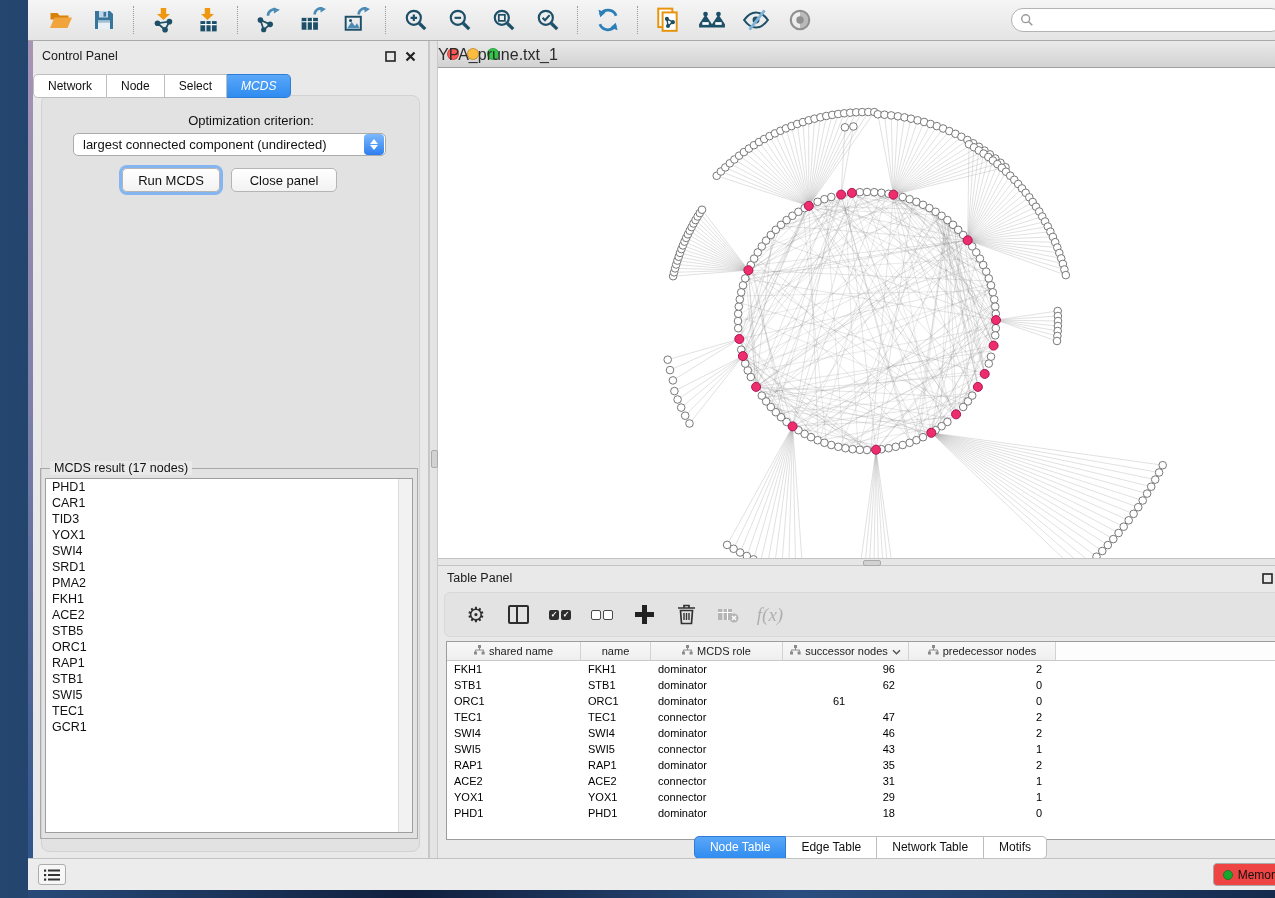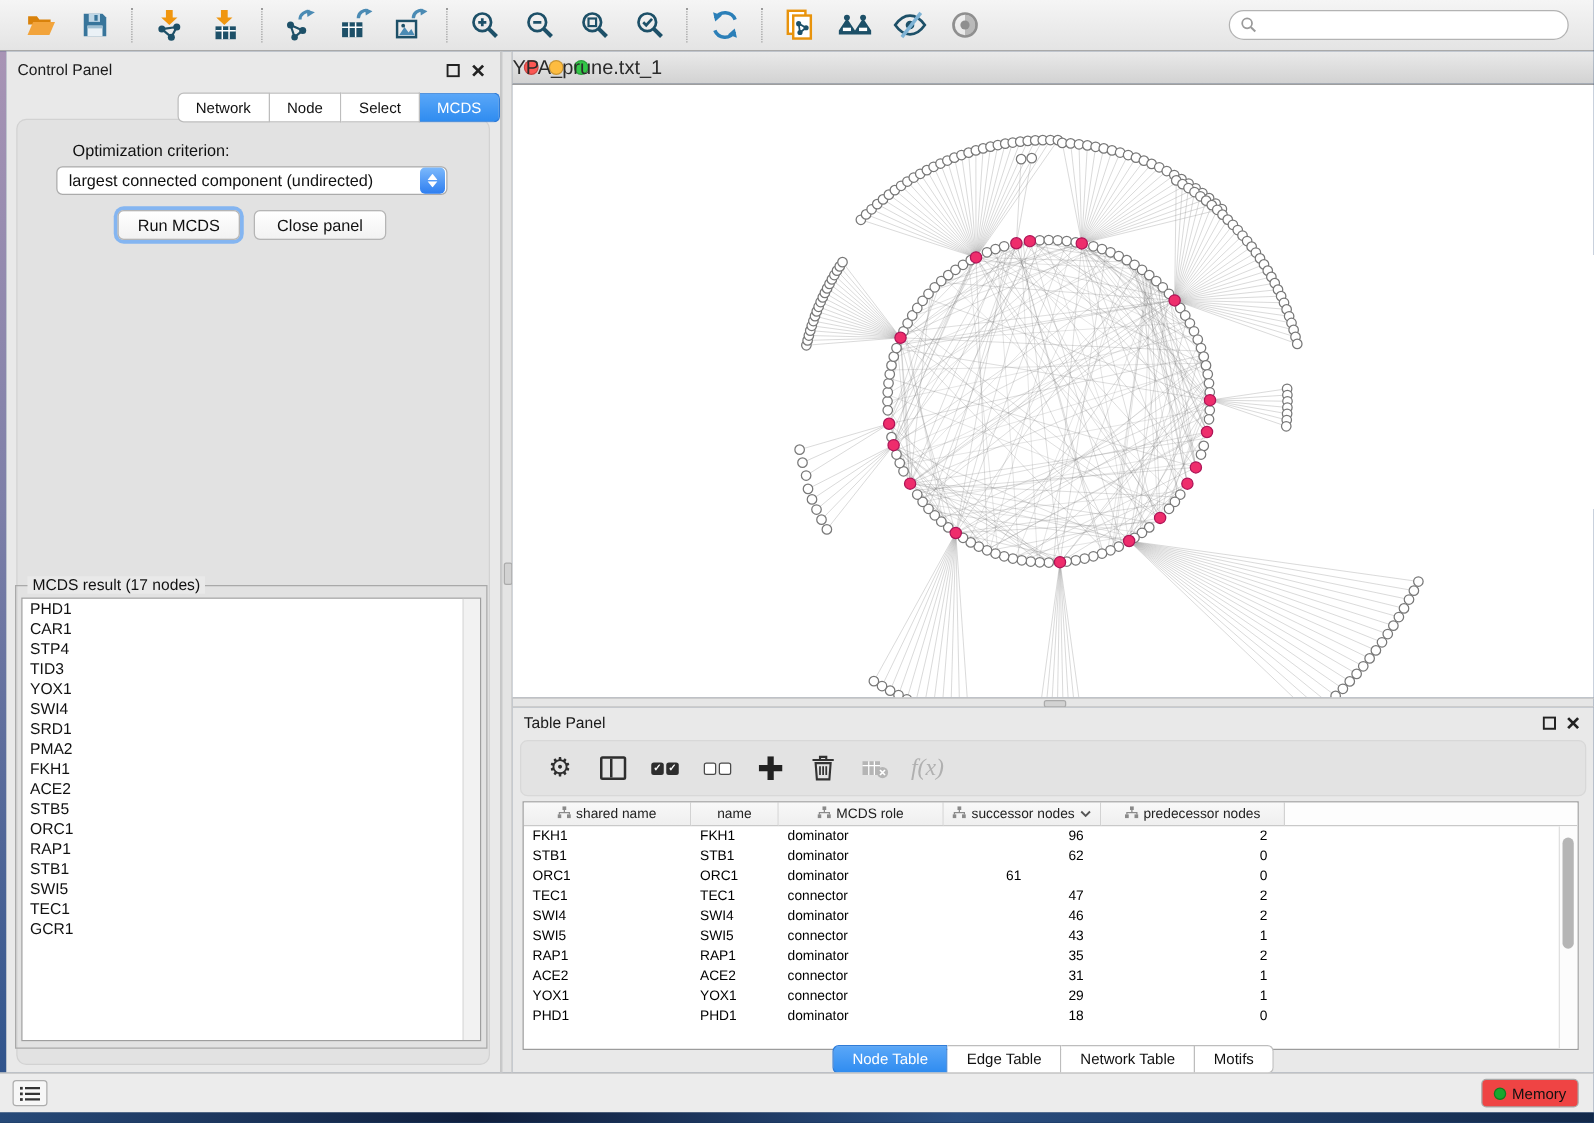--- a/index.html
+++ b/index.html
@@ -1,37 +1,37 @@
 <!DOCTYPE html>
 <html><head>
 <meta charset="utf-8">
 <style>
   html,body{margin:0;padding:0;}
   body{font-family:"Liberation Sans",sans-serif;width:1275px;height:898px;overflow:hidden;background:#16325A;}
   .desktop{position:absolute;inset:0;background:linear-gradient(90deg,#24466f,#142f56 40%,#2a4e80);}
-  .app{position:absolute;inset:0;}
+  .app{position:absolute;inset:0;margin-left:28px;}
   
   .toolbar{position:absolute;left:0;top:0;width:1275px;height:41px;background:linear-gradient(#F5F5F5,#E4E4E4);border-bottom:1px solid #A9A9A9;display:flex;align-items:center;padding-left:10px;box-sizing:border-box;}
   .tb-btn{width:34px;height:32px;display:flex;align-items:center;justify-content:center;background:none;border:none;padding:0;margin:0 5px;}
   .tb-sep{width:1px;height:28px;border-left:1px dotted #9a9a9a;margin:0 7px;}
   .search-wrap{position:absolute;right:20px;top:8px;width:272px;height:24px;background:#fff;border:1px solid #B3B3B3;border-radius:13px;display:flex;align-items:center;padding-left:8px;box-sizing:border-box;}
   .search-wrap input{border:none;outline:none;flex:1;font-size:12px;font-family:"Liberation Sans",sans-serif;background:transparent;margin-left:5px;}
   
   .wall-left{position:absolute;left:0;top:41px;width:5px;height:817px;background:linear-gradient(#A894B5,#7d7fa8 45%,#30548C);}
   
   .control-panel{position:absolute;left:5px;top:41px;width:396px;height:817px;background:#E9E9E9;border-right:1px solid #C6C6C6;box-sizing:border-box;}
   .cp-title{position:absolute;left:9px;top:8px;font-size:12.5px;color:#1a1a1a;}
   .panel-ctl{position:absolute;top:7px;width:16px;height:16px;display:flex;align-items:center;justify-content:center;background:none;border:none;padding:0;color:#222;}
   .cp-inner{position:absolute;left:8px;right:8px;top:54px;bottom:6px;background:#E2E2E2;border:1px solid #D2D2D2;border-radius:8px;}
-  .cp-tabs{position:absolute;left:0;right:0;top:33px;display:flex;justify-content:flex-end;z-index:3;}
+  .cp-tabs{position:absolute;left:0;right:0;top:33px;display:flex;justify-content:flex-start;z-index:3;}
   .cp-tab{height:22px;line-height:22px;padding:0 14px;font-size:12px;background:#fff;border:1px solid #BDBDBD;border-left:none;color:#111;}
   .cp-tab:first-child{border-left:1px solid #BDBDBD;border-radius:5px 0 0 5px;}
-  .cp-tab:last-child{border-radius:0 5px 5px 0;}
+  .cp-tab:last-child{border-radius:0 5px 5px 0;font-style:italic;}
   .cp-tab.sel{background:linear-gradient(#5AA7F8,#2F8CF0);color:#fff;border-color:#2F7CD8;}
-  .opt-label{position:absolute;left:16px;right:0;top:72px;text-align:left;font-size:13px;color:#111;padding-left:37px;}
+  .opt-label{position:absolute;left:4px;right:0;top:72px;text-align:center;font-size:13px;color:#111;padding-left:37px;}
   .dropdown{position:absolute;left:40px;top:92px;width:313px;height:23px;background:#fff;border:1px solid #ABABAB;border-radius:5px;display:flex;align-items:center;box-sizing:border-box;}
   .dropdown .val{flex:1;font-size:13px;color:#111;padding-left:9px;white-space:nowrap;overflow:hidden;}
   .stepper{width:20px;height:21px;border-radius:4px;background:linear-gradient(#7CB9FC,#2E7EF0);margin-right:1px;display:flex;flex-direction:column;align-items:center;justify-content:center;gap:1px;}
   .stepper svg{display:block;}
   .cp-btn{position:absolute;top:127px;height:24px;background:linear-gradient(#FFFFFF,#F2F2F2);border:1px solid #B5B5B5;border-radius:5px;font-size:13px;color:#111;font-family:"Liberation Sans",sans-serif;}
   .cp-btn.focus{box-shadow:0 0 0 3px rgba(100,165,245,.75);}
   .fieldset{position:absolute;left:7px;top:427px;width:378px;height:371px;border:1px solid #A9A9A9;box-sizing:border-box;}
   .legend{position:absolute;left:9px;top:-8px;background:#E9E9E9;padding:0 4px;font-size:12.5px;color:#111;}
   .mcds-list{position:absolute;left:4px;right:4px;top:9px;bottom:5px;background:#fff;border:1px solid #9E9E9E;overflow:hidden;}
   .mcds-track{position:absolute;right:0;top:0;bottom:0;width:13px;background:#F2F2F2;border-left:1px solid #DCDCDC;}
@@ -267,21 +267,20 @@
       </div>
     </div>
     <button class="cp-btn focus" style="left:89px;width:98px">Run MCDS</button>
     <button class="cp-btn" style="left:198px;width:106px">Close panel</button>
     <div class="fieldset">
       <div class="legend">MCDS result (17 nodes)</div>
       <div class="mcds-list" id="mcds-list">
         <div class="mcds-track"></div>
       <div class="mcds-item">PHD1</div>
             <div class="mcds-item">CAR1</div>
-            <div class="mcds-item">STP4</div>
             <div class="mcds-item">TID3</div>
             <div class="mcds-item">YOX1</div>
             <div class="mcds-item">SWI4</div>
             <div class="mcds-item">SRD1</div>
             <div class="mcds-item">PMA2</div>
             <div class="mcds-item">FKH1</div>
             <div class="mcds-item">ACE2</div>
             <div class="mcds-item">STB5</div>
             <div class="mcds-item">ORC1</div>
             <div class="mcds-item">RAP1</div>

